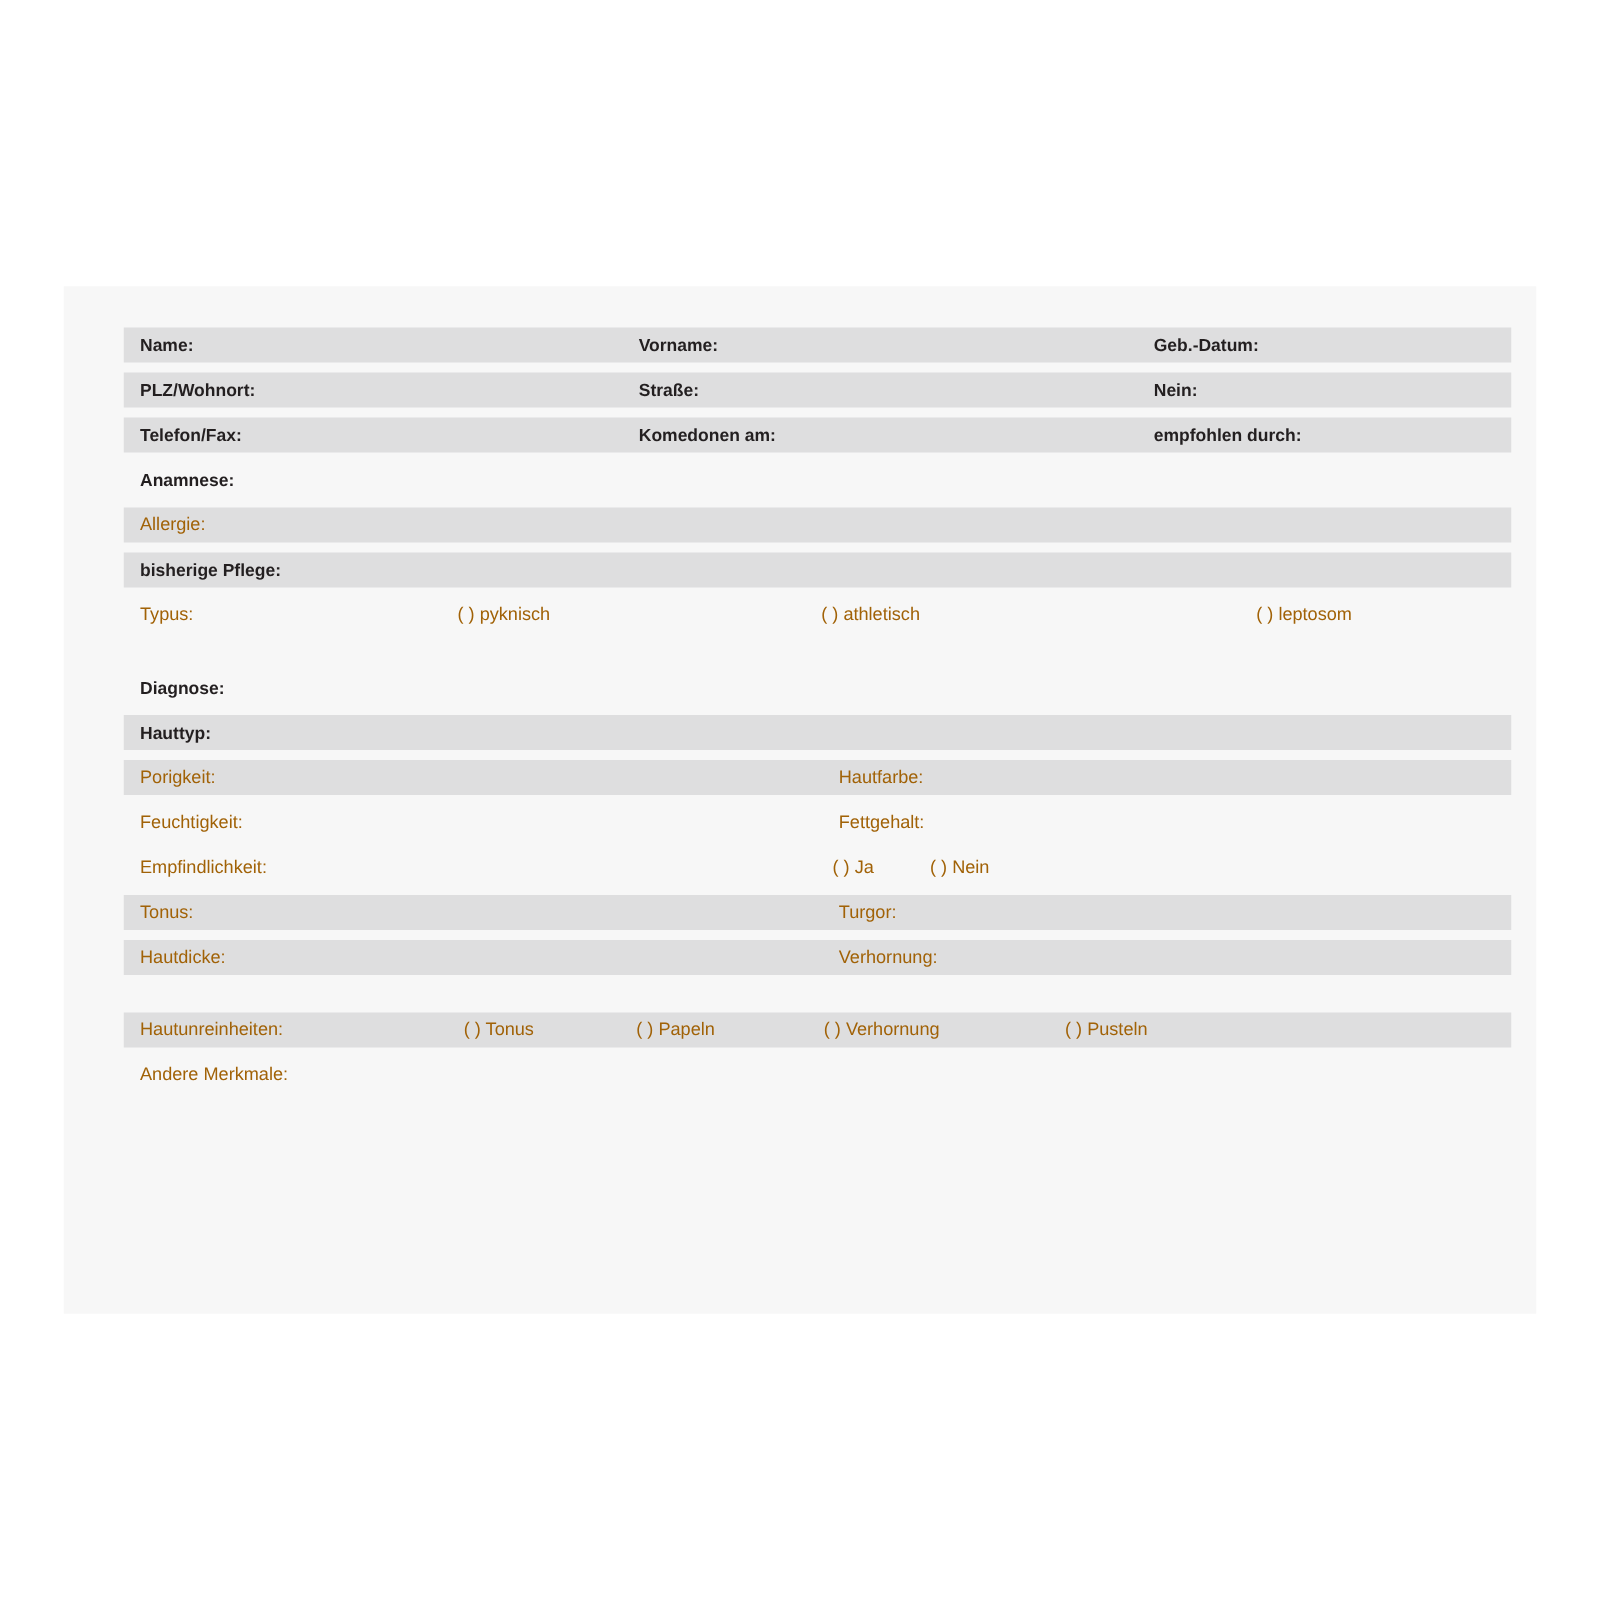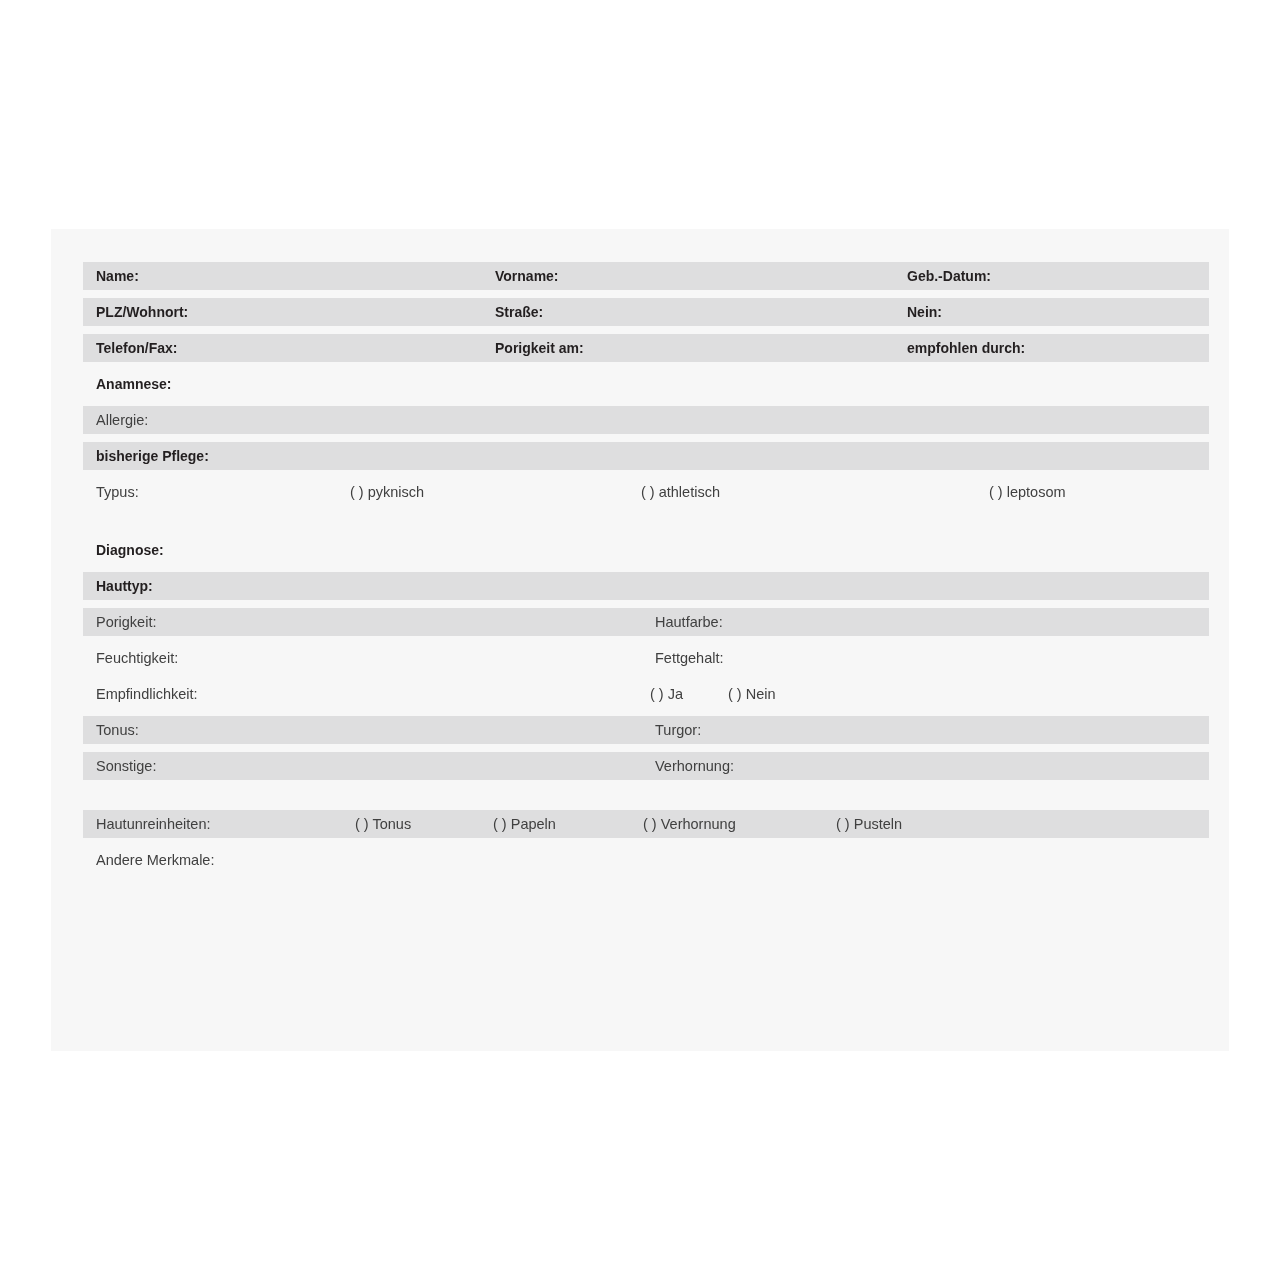--- a/index.html
+++ b/index.html
@@ -26,20 +26,21 @@
     left: 32px;
     top: 33px;
     width: 1126px;
   }
   .row {
     position: relative;
     height: 28px;
     margin-bottom: 8px;
     display: flex;
     align-items: center;
+    margin-left: 16px;
   }
   .row.shaded {
     background: #dededf;
   }
   .row.plain {
     background: transparent;
   }
   .spacer {
     height: 22px;
   }
@@ -60,41 +61,41 @@
   .opt-a { left: 267px; }
   .opt-b { left: 558px; }
   .opt-c { left: 906px; }
   .tp-a { left: 272px; }
   .tp-b { left: 410px; }
   .tp-c { left: 560px; }
   .tp-d { left: 753px; }
   .yn-a { left: 567px; }
   .yn-b { left: 645px; }
   .light {
-    color: #404040;
+    color: #a16207;
   }
 </style>
 </head>
 <body>
 
 <div class="sheet">
   <div class="form" id="form-root">
       <div class="row shaded">
         <span class="cell c1 bold">Name:</span>
         <span class="cell c2 bold">Vorname:</span>
         <span class="cell c3 bold">Geb.-Datum:</span>
       </div>
       <div class="row shaded">
         <span class="cell c1 bold">PLZ/Wohnort:</span>
         <span class="cell c2 bold">Straße:</span>
         <span class="cell c3 bold">Nein:</span>
       </div>
       <div class="row shaded">
         <span class="cell c1 bold">Telefon/Fax:</span>
-        <span class="cell c2 bold">Porigkeit am:</span>
+        <span class="cell c2 bold">Komedonen am:</span>
         <span class="cell c3 bold">empfohlen durch:</span>
       </div>
       <div class="row plain">
         <span class="cell c1 bold">Anamnese:</span>
       </div>
       <div class="row shaded">
         <span class="cell c1 light">Allergie:</span>
       </div>
       <div class="row shaded">
         <span class="cell c1 bold">bisherige Pflege:</span>
@@ -123,21 +124,21 @@
       <div class="row plain">
         <span class="cell c1 light">Empfindlichkeit:</span>
         <span class="cell yn-a light">( ) Ja</span>
         <span class="cell yn-b light">( ) Nein</span>
       </div>
       <div class="row shaded">
         <span class="cell c1 light">Tonus:</span>
         <span class="cell half2 light">Turgor:</span>
       </div>
       <div class="row shaded">
-        <span class="cell c1 light">Sonstige:</span>
+        <span class="cell c1 light">Hautdicke:</span>
         <span class="cell half2 light">Verhornung:</span>
       </div>
       <div class="spacer"></div>
       <div class="row shaded">
         <span class="cell c1 light">Hautunreinheiten:</span>
         <span class="cell tp-a light">( ) Tonus</span>
         <span class="cell tp-b light">( ) Papeln</span>
         <span class="cell tp-c light">( ) Verhornung</span>
         <span class="cell tp-d light">( ) Pusteln</span>
       </div>

